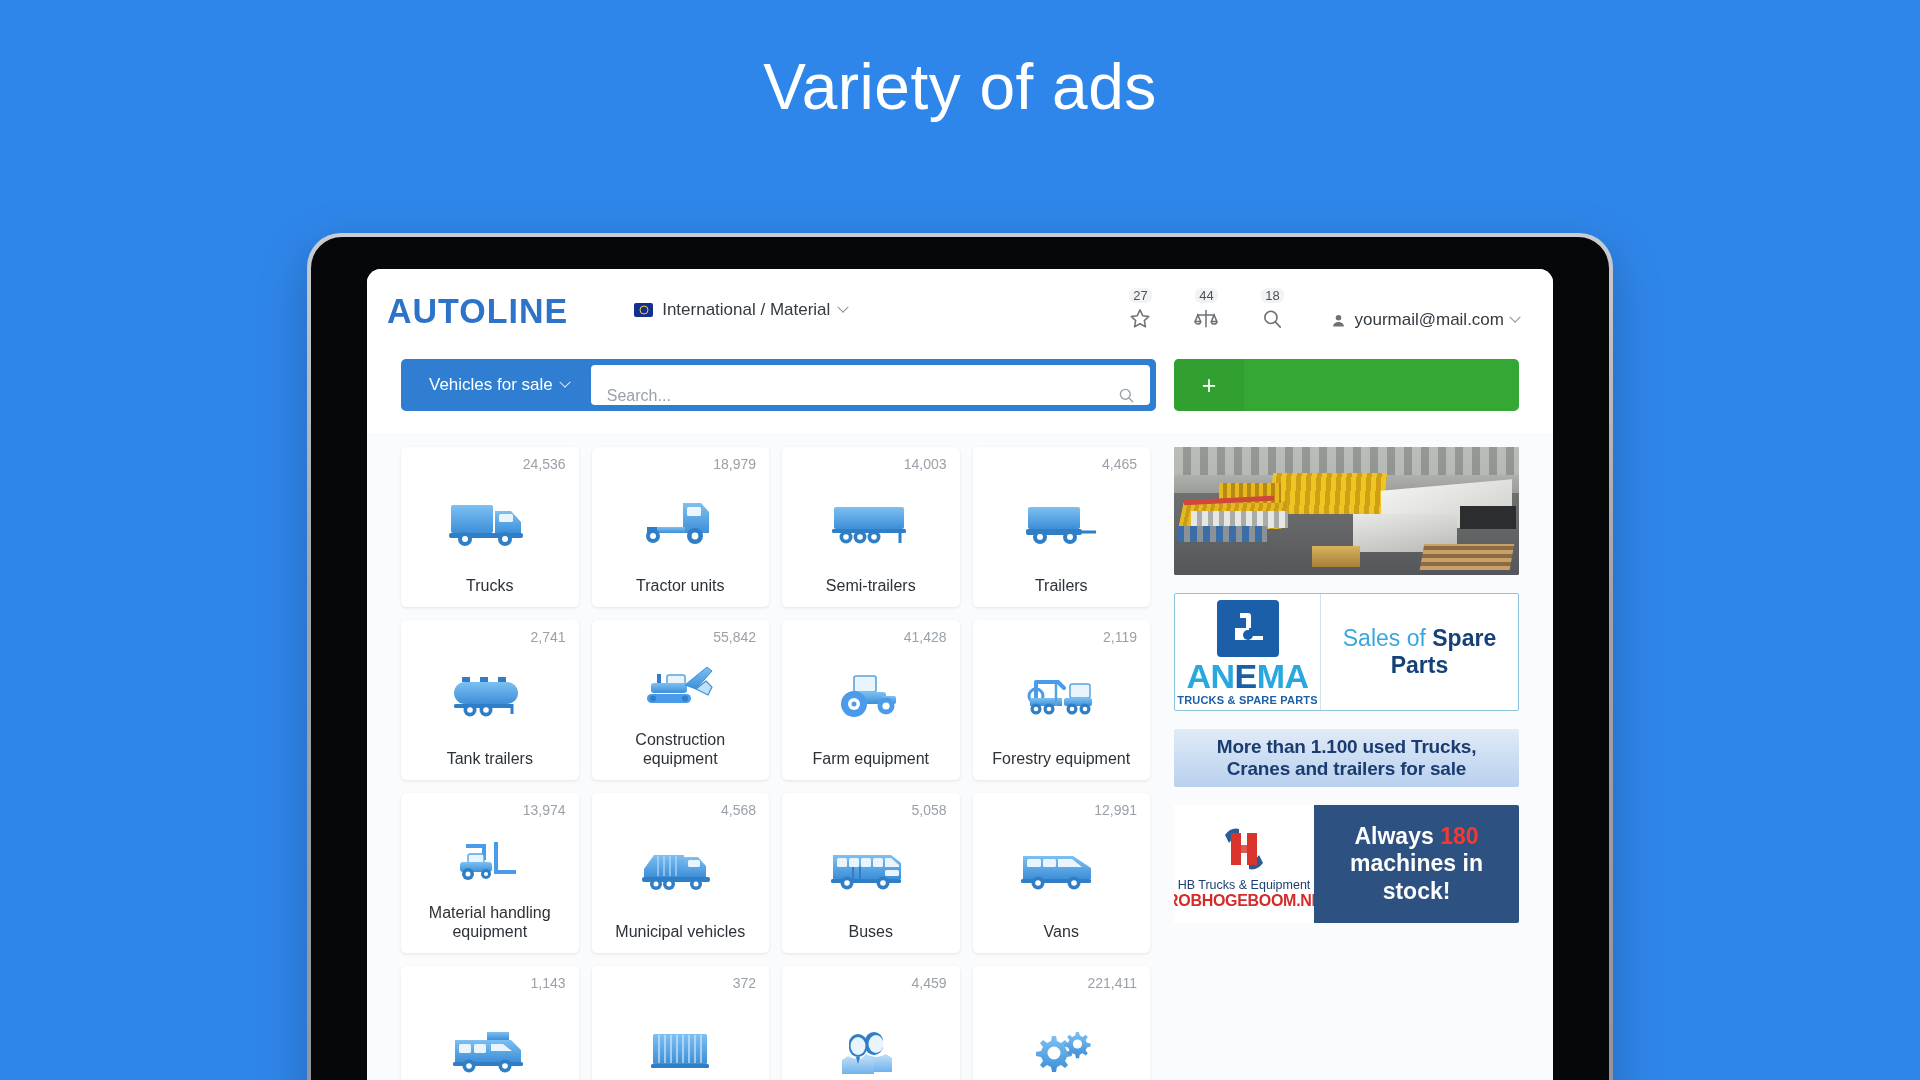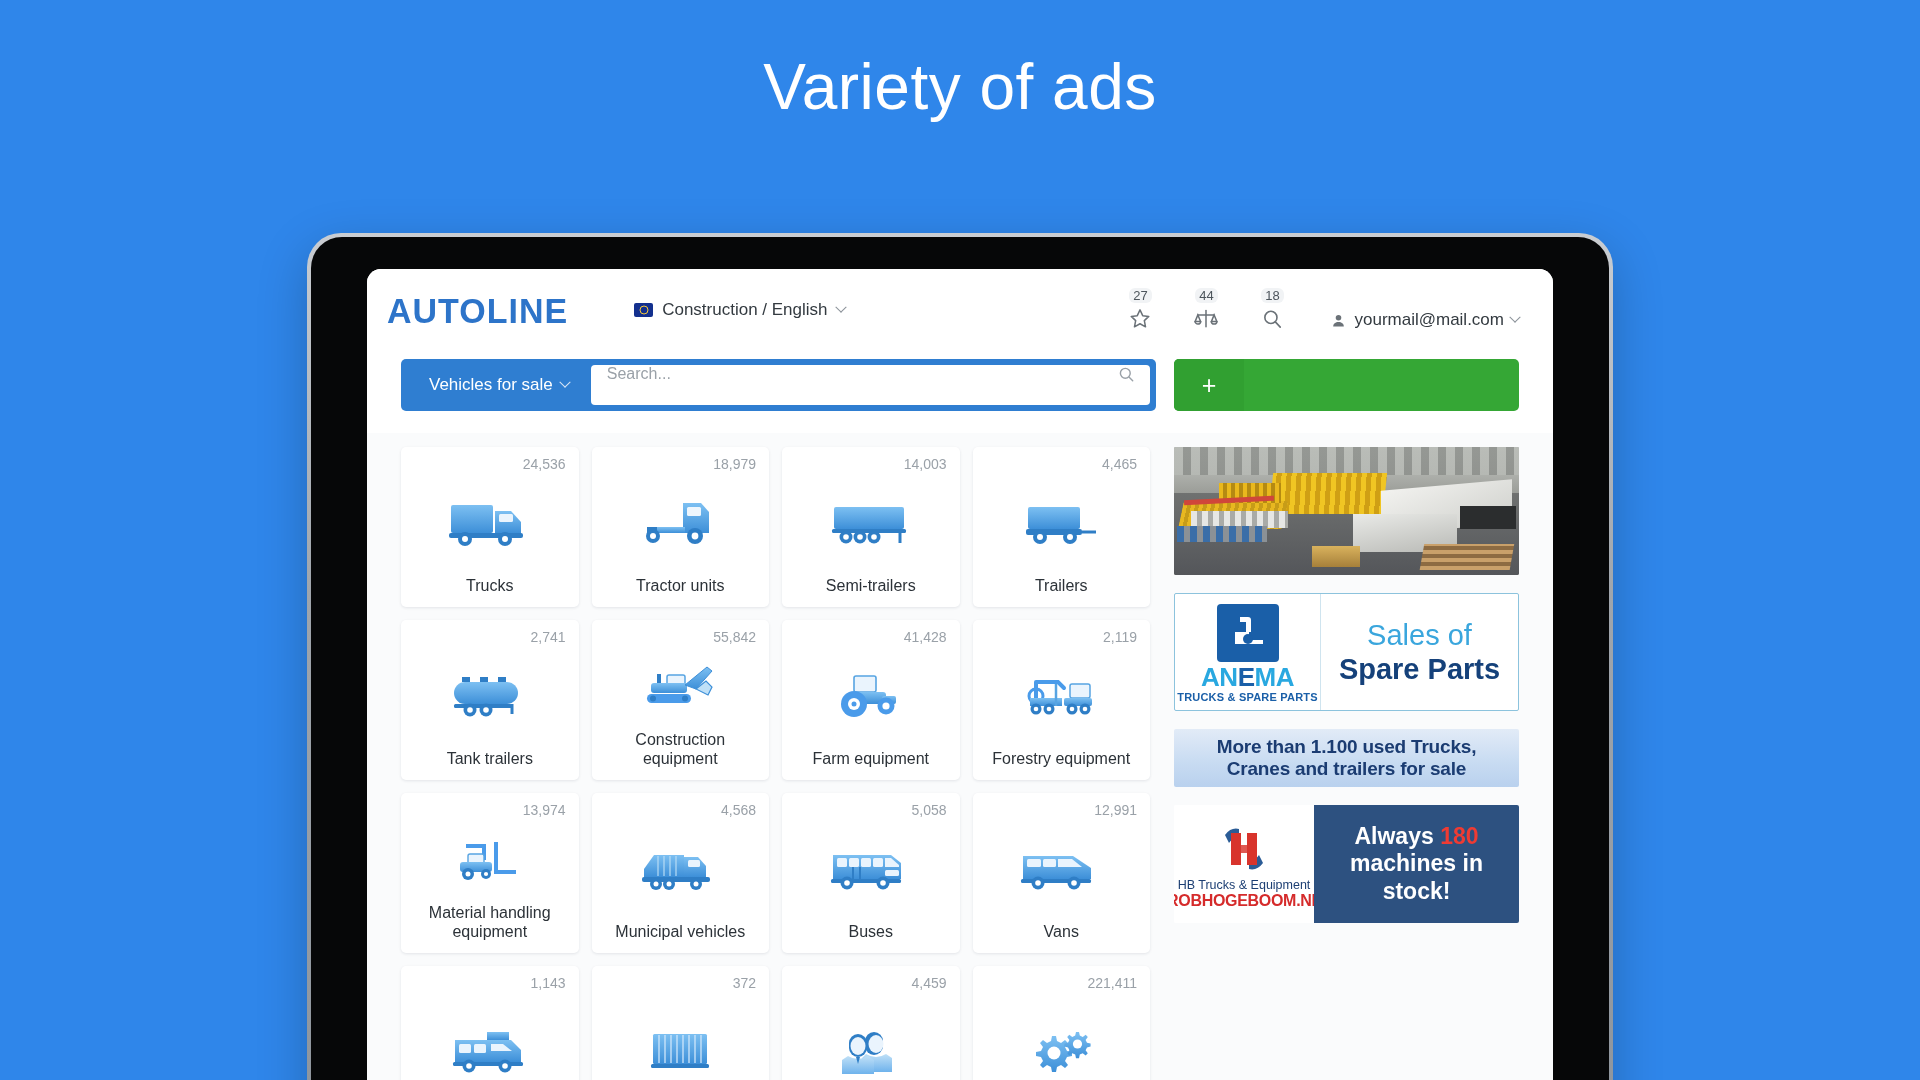--- a/index.html
+++ b/index.html
@@ -154,21 +154,21 @@
     width: 8px; height: 8px;
     border-right: 1.7px solid #d9e7f7;
     border-bottom: 1.7px solid #d9e7f7;
     transform: rotate(45deg) translate(-2px,-2px);
   }
   .search-field {
     flex: 1;
     height: 40px;
     background: #fff;
     border-radius: 4px;
-    display: flex; align-items: flex-start;
+    display: flex; align-items: flex-end;
     padding: 0 14px 0 16px;
   }
   .search-field input {
     flex: 1; border: none; outline: none;
     font-size: 16px; color: #333;
     font-family: "Liberation Sans", sans-serif;
     background: transparent;
   }
   .search-field input::placeholder { color: #9aa1a8; }
   .mag { width: 19px; height: 19px; flex: none; }
@@ -346,41 +346,41 @@
     padding: 6px 0 4px 0;
   }
   .anema-mark {
     width: 62px; height: 58px;
     background: #1a5fa8;
     border-radius: 4px;
     position: relative;
     display: flex; align-items: center; justify-content: center;
   }
   .anema-word {
-    font-size: 26px; font-weight: 700;
+    font-size: 34px; font-weight: 700;
     letter-spacing: -0.5px;
     margin-top: 2px;
     line-height: 1;
   }
   .anema-word .c1 { color: #29a8e0; }
   .anema-word .c2 { color: #1a5fa8; }
   .anema-sub {
     font-size: 11px; font-weight: 700;
     color: #1a5fa8;
     letter-spacing: 0.2px;
     line-height: 1;
     margin-top: 2px;
   }
   .anema-right {
     flex: 1;
     display: flex; align-items: center; justify-content: center;
     text-align: center;
     padding: 0 10px;
   }
-  .anema-msg { font-size: 29px; line-height: 1.18; }
+  .anema-msg { font-size: 23px; line-height: 1.18; }
   .anema-msg .lt { color: #3aa6dd; }
   .anema-msg .bd { color: #15417a; font-weight: 700; }
 
   
   .ad-banner {
     height: 58px;
     background: linear-gradient(180deg,#e2ebf7 0%, #c9dcf2 55%, #b9d1ee 100%);
     display: flex; align-items: center; justify-content: center;
     text-align: center;
   }
@@ -429,21 +429,21 @@
 
 <div class="device">
   <div class="device-screen-bezel">
     <div class="viewport">
 
       <div class="site-header">
         <div class="logo">AUTOLINE</div>
 
         <div class="lang-select">
           <span class="eu-flag"></span>
-          <span class="lang-text">Construction / English</span>
+          <span class="lang-text">International / Material</span>
           <span class="chev"></span>
         </div>
 
         <div class="header-right">
 
           <div class="hdr-icon-wrap">
             <span class="hdr-badge">27</span>
             <svg class="hdr-icon" viewBox="0 0 24 24">
               <path d="M12 3.6l2.5 5.3 5.6.7-4.1 3.9 1.1 5.7-5.1-2.8-5.1 2.8 1.1-5.7-4.1-3.9 5.6-.7z" fill="none" stroke="#6b7278" stroke-width="1.4" stroke-linejoin="round"></path>
             </svg>

